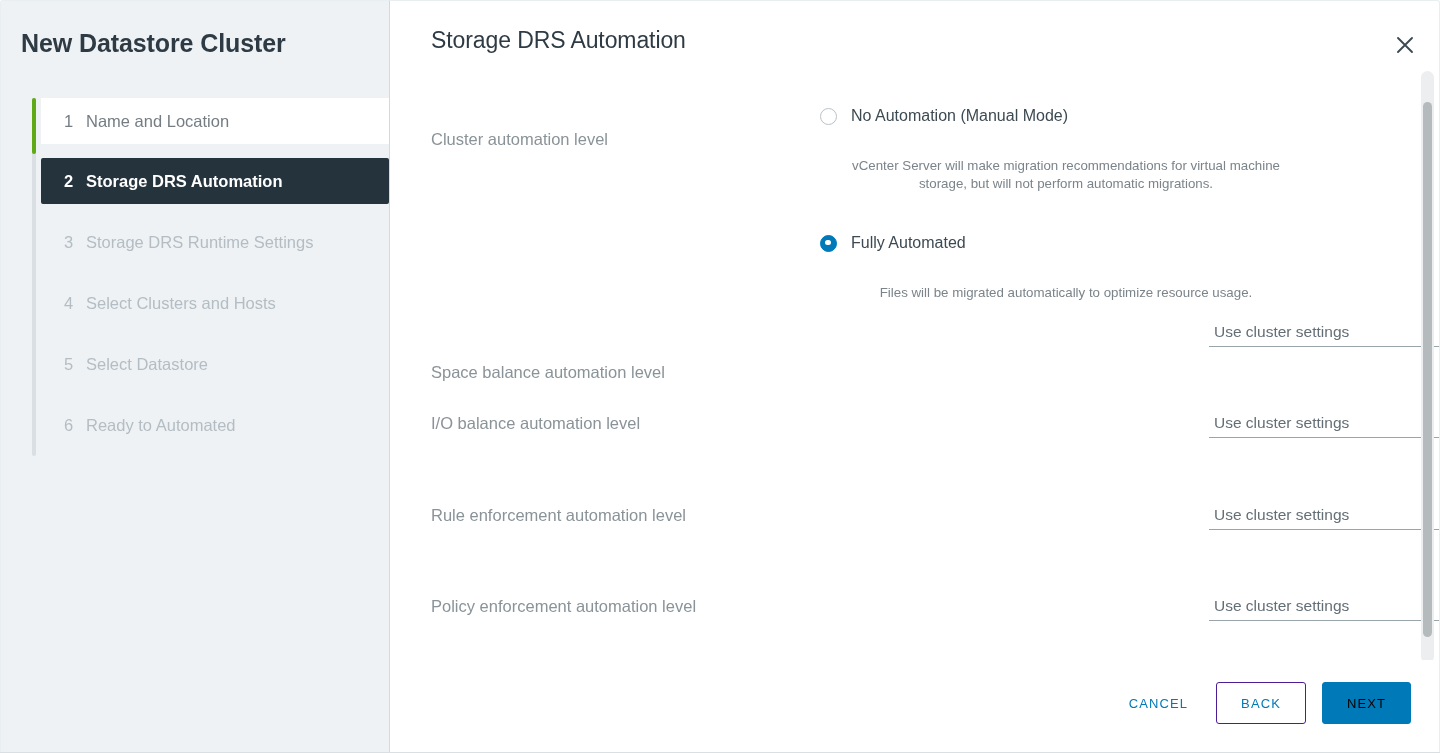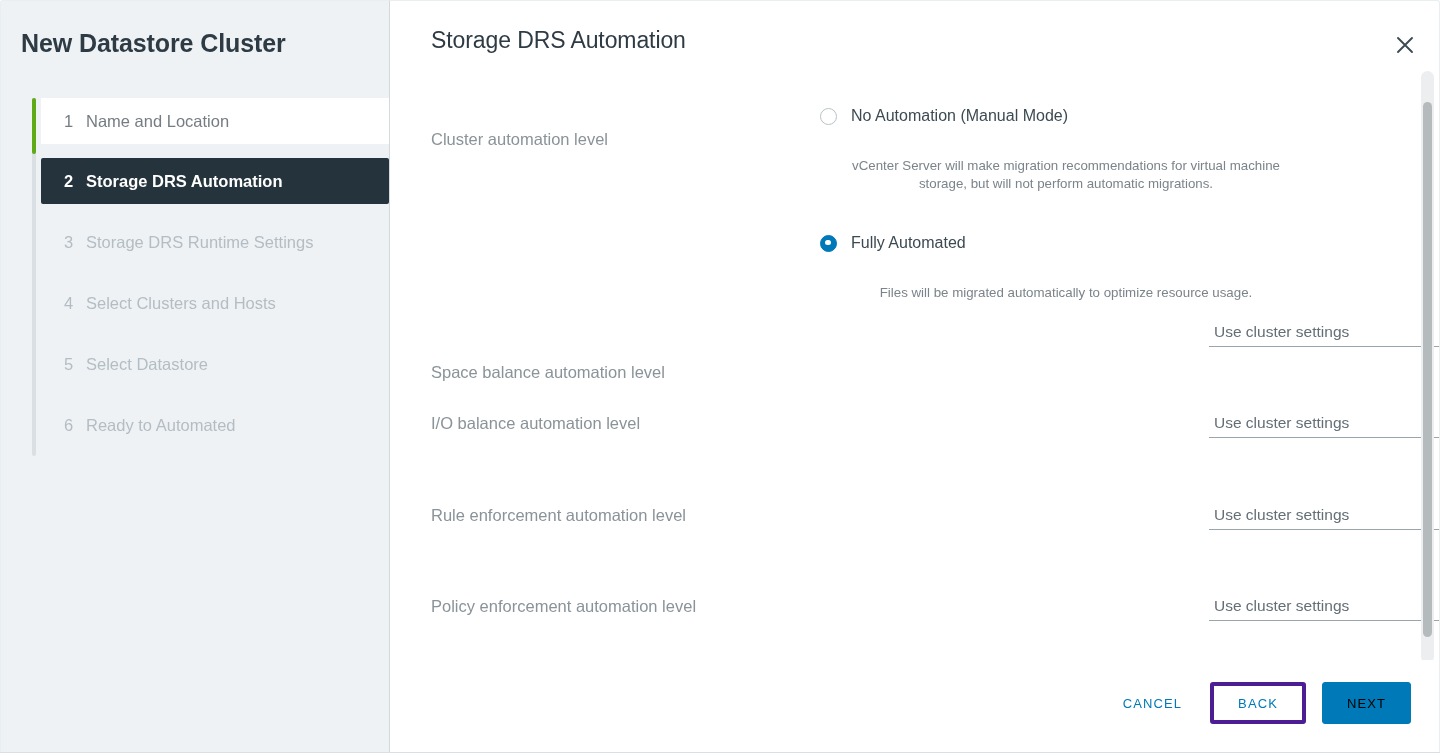--- a/index.html
+++ b/index.html
@@ -285,21 +285,21 @@
     border-radius: 3px;
   }
   .btn-link {
     background: none;
     border: none;
     color: #0079b8;
     padding: 10px 12px;
   }
   .btn-outline {
     background: #ffffff;
-    border: 4px solid #4c1d95;
+    border: 1px solid #4c1d95;
     color: #0079b8;
     padding: 10px 24px;
     height: 42px;
   }
   .btn-primary {
     background: #0079b8;
     border: 1px solid #0079b8;
     color: #000000;
     padding: 10px 24px;
     height: 42px;

